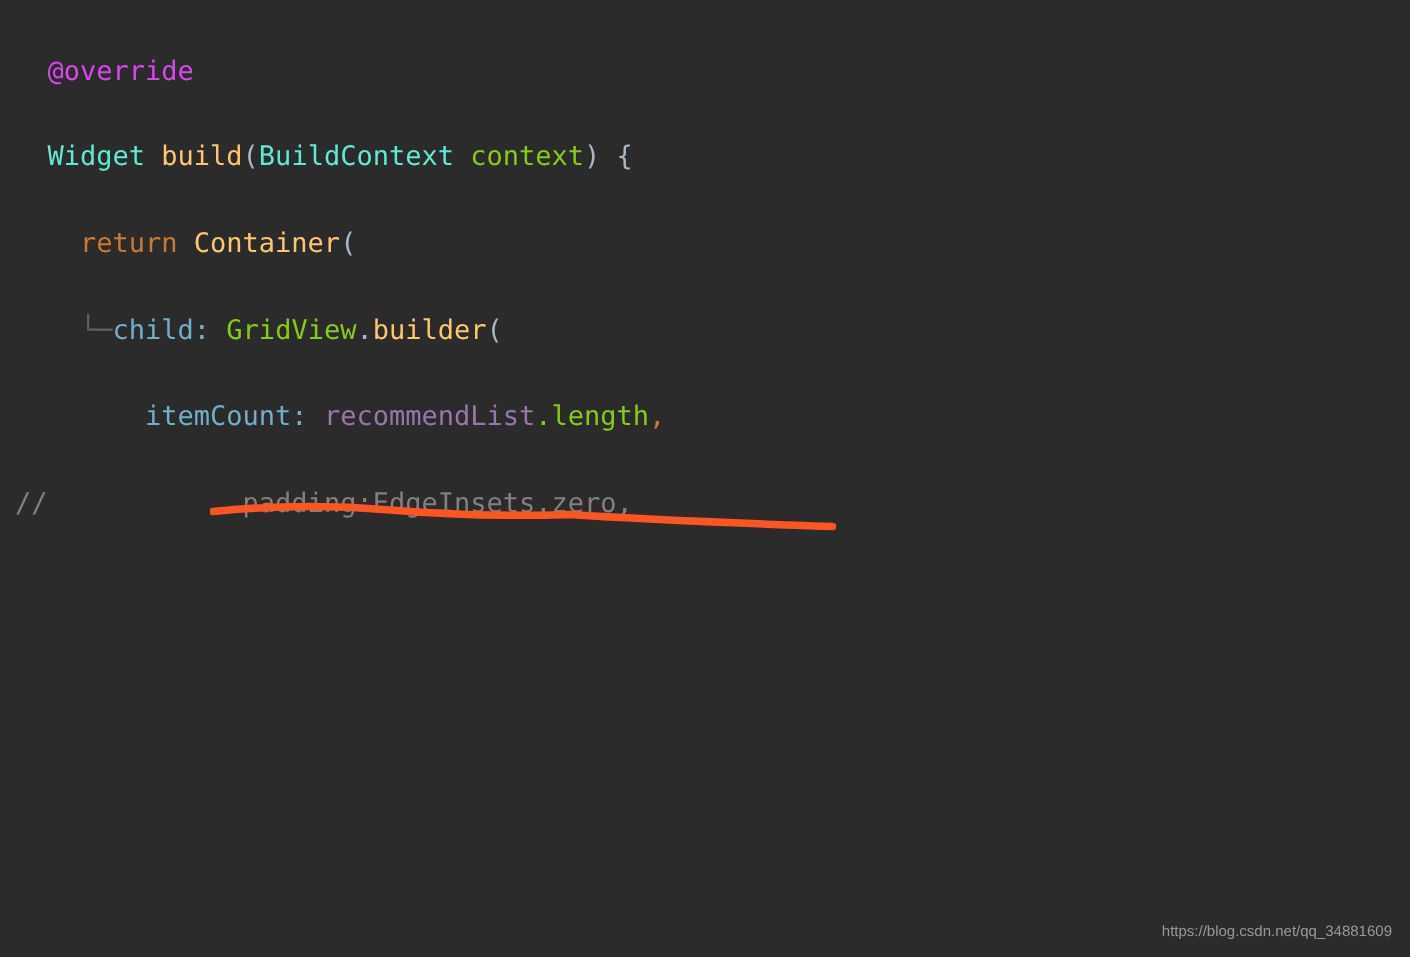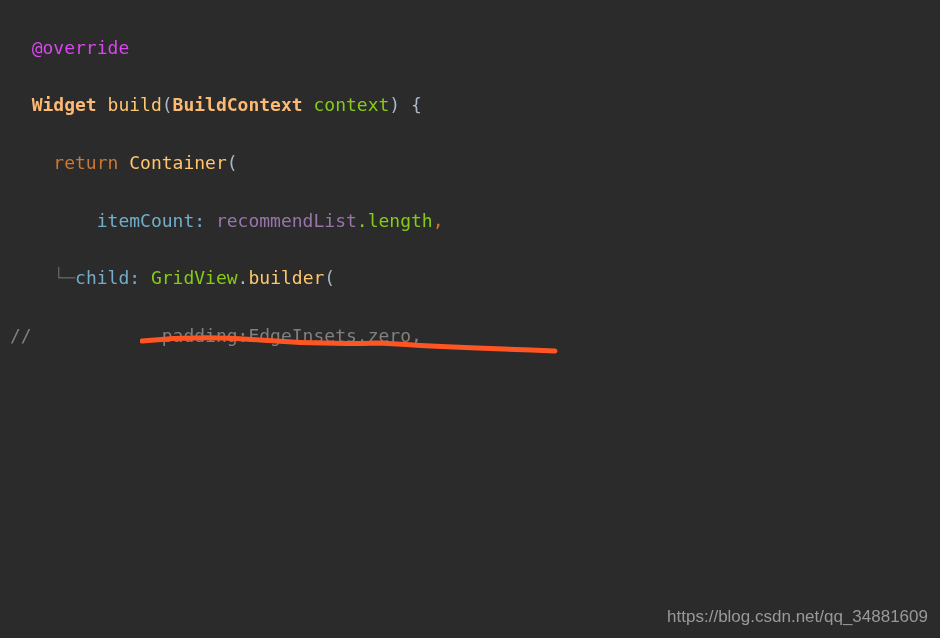--- a/index.html
+++ b/index.html
@@ -22,53 +22,53 @@
     .code-container {
       white-space: pre;
       position: relative;
     }
     .line {
       display: block;
       position: relative;
     }
     .annotation { color: #d946ef; }
     .keyword { color: #cc7832; margin-top: 39px; }
-    .type { color: #fdba74; font-weight: bold; }
+    .type { color: #5eead4; }
     .identifier { color: #84cc16; }
     .param-label { color: #72aeca; }
     .method { color: #ffc66d; }
     .purple { color: #9876aa; }
     .number { color: #6897bb; }
     .comment { color: #808080; }
     .punct { color: #a9b7c6; }
     .tree-glyph { color: #606060; }
     .watermark {
       position: absolute;
       bottom: 8px;
       right: 12px;
       color: #999;
-      font-size: 17px;
+      font-size: 10px;
       font-family: Arial, sans-serif;
     }
     svg.redline {
       position: absolute;
       left: 140px;
       top: 333px;
       pointer-events: none;
     }
   </style>
 </head>
 <body>
 
 <div class="code-container">
 <span class="line">  <span class="annotation">@override</span></span>
 <span class="line">  <span class="type">Widget </span><span class="method">build</span><span class="punct">(</span><span class="type">BuildContext </span><span class="identifier">context</span><span class="punct">) {</span></span>
 <span class="line">    <span class="keyword">return </span><span class="method">Container</span><span class="punct">(</span></span>
+<span class="line">    <span class="tree-glyph">└─</span><span class="param-label">child: </span><span class="identifier">GridView</span><span class="punct">.</span><span class="method">builder</span><span class="punct">(</span></span>
 <span class="line">        <span class="param-label">itemCount: </span><span class="purple">recommendList</span><span class="identifier">.length</span><span class="keyword">,</span></span>
-<span class="line">    <span class="tree-glyph">└─</span><span class="param-label">child: </span><span class="identifier">GridView</span><span class="punct">.</span><span class="method">builder</span><span class="punct">(</span></span>
 <span class="line"><span class="comment">//</span>            <span class="comment">padding:EdgeInsets.zero,</span></span>
 
 
 
 
 
 
 
 
 

